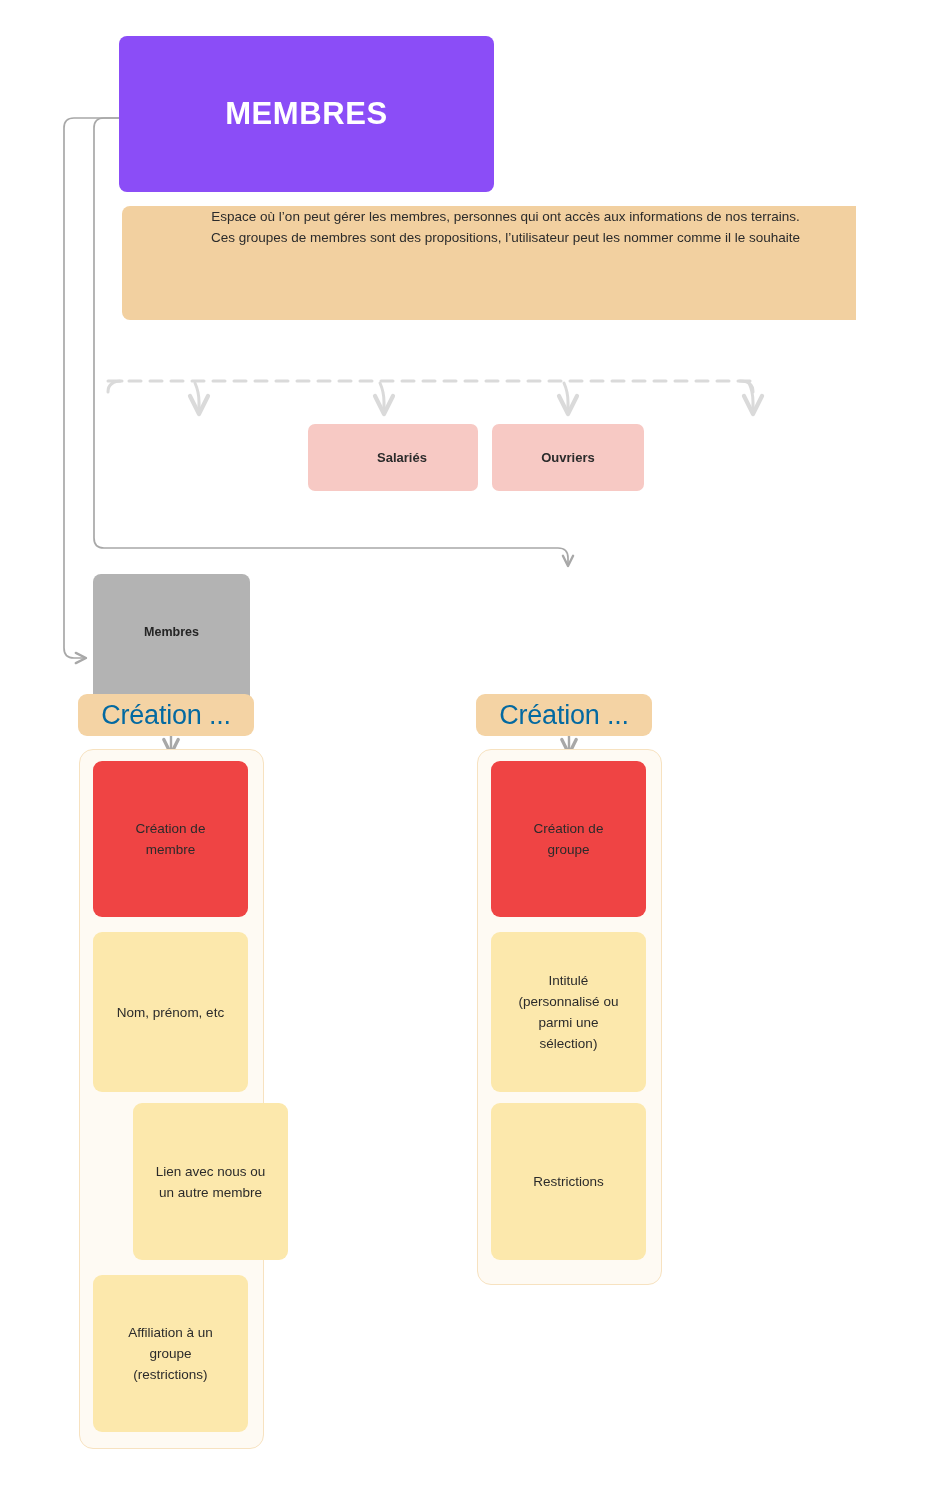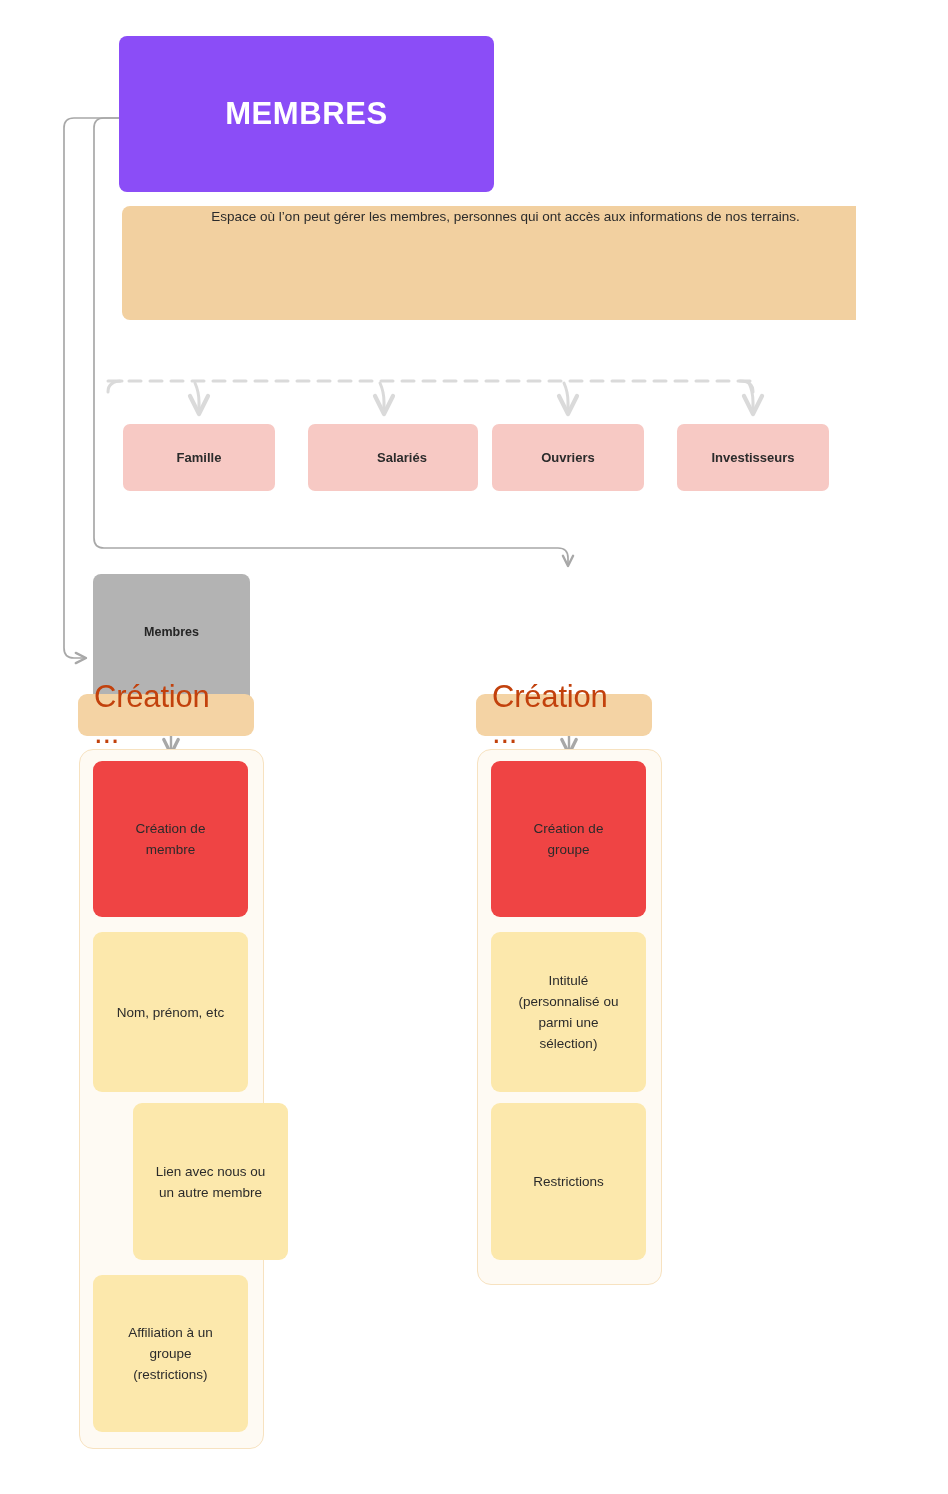--- a/index.html
+++ b/index.html
@@ -113,22 +113,22 @@
     height: 42px;
     background: #F4D3A4;
     border-radius: 9px;
     display: flex;
     align-items: center;
     justify-content: center;
     padding: 0 16px;
     box-sizing: border-box;
   }
   .badge-label {
-    color: #c2410c;
-    font-size: 31px;
+    color: #0369a1;
+    font-size: 27px;
     font-weight: normal;
     letter-spacing: -0.2px;
   }
 
   
   .col-container {
     position: absolute;
     background: #FEFAF3;
     border: 1px solid #F7E2C0;
     border-radius: 14px;
@@ -188,33 +188,28 @@
 
     <path d="M569,736 L569,754" fill="none" stroke="#A8A8A8" stroke-width="2.4" stroke-linecap="round" marker-end="url(#arrowSolid)"></path>
   </svg>
 
   <div class="header-box">
     <span class="header-title">MEMBRES</span>
   </div>
 
   <div class="desc-box">
     <span class="desc-line">Espace où l’on peut gérer les membres, personnes qui ont accès aux informations de nos terrains.</span>
-  </div>
-
-  <div class="cat-box" style="left:123px;">
-    <span class="cat-label">Famille</span>
-  </div>
+    <span class="desc-line">Ces groupes de membres sont des propositions, l’utilisateur peut les nommer comme il le souhaite</span>
+  </div>
+
   <div class="cat-box" style="left:308px;padding-left:18px;">
     <span class="cat-label">Salariés</span>
   </div>
   <div class="cat-box" style="left:492px;">
     <span class="cat-label">Ouvriers</span>
-  </div>
-  <div class="cat-box" style="left:677px;">
-    <span class="cat-label">Investisseurs</span>
   </div>
 
   <div class="gray-box" style="left:93px;">
     <span class="gray-label">Membres</span>
   </div>
 
   <div class="col-container" style="left:79px; top:749px; width:185px; height:700px;"></div>
 
   <div class="badge" style="left:78px; width:176px;">
     <span class="badge-label">Création ...</span>

